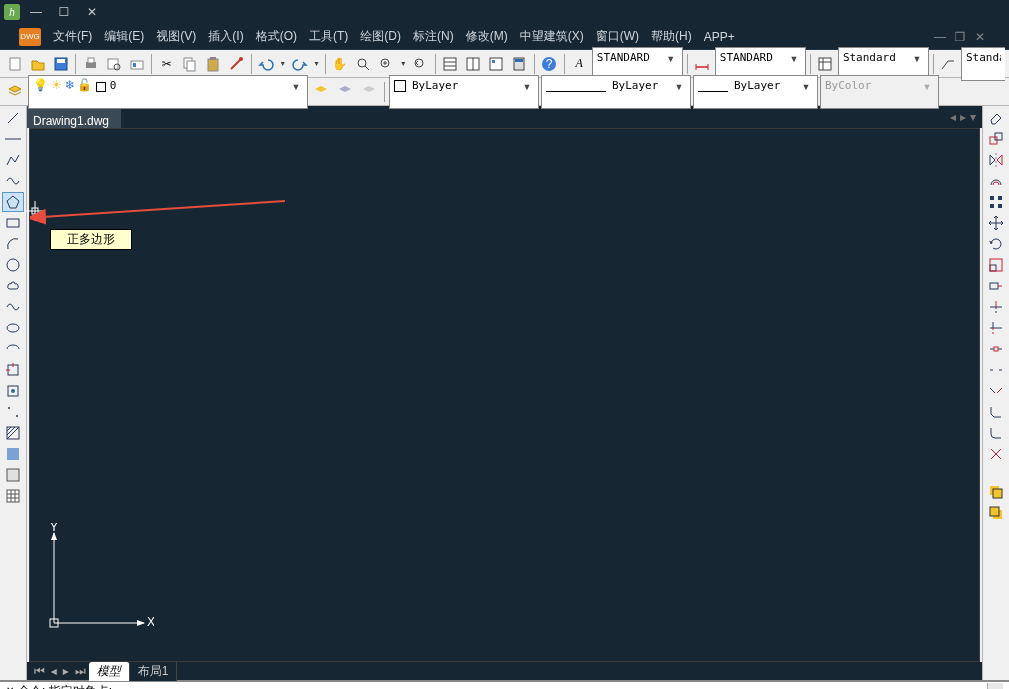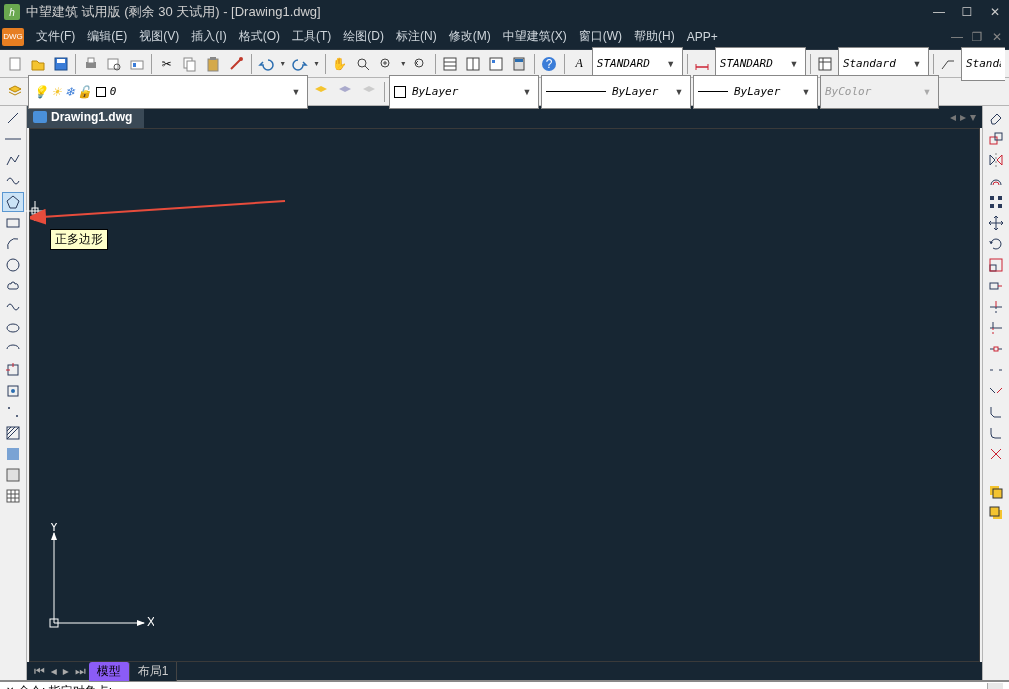--- a/index.html
+++ b/index.html
@@ -4,71 +4,70 @@
 <style>
 * { margin: 0; padding: 0; box-sizing: border-box; font-family: "Microsoft YaHei", sans-serif; font-size: 12px; }
 body { width: 1009px; height: 689px; background: #172633; overflow: hidden; position: relative; }
 
 .titlebar { height: 24px; background: #172633; display: flex; align-items: center; padding: 0 4px; color: #d0d0d0; }
 .app-icon { width: 16px; height: 16px; background: #6aa84f; border-radius: 2px; margin-right: 6px; display: flex; align-items: center; justify-content: center; color: #fff; font-style: italic; font-size: 10px; }
 .title-text { flex: 1; font-size: 13px; }
 .win-controls { display: flex; gap: 8px; }
 .win-btn { width: 20px; height: 18px; display: flex; align-items: center; justify-content: center; cursor: pointer; color: #ccc; }
 
-.menubar { height: 26px; background: #172633; display: flex; align-items: center; padding: 0 2px; border-bottom: 1px solid #2a3642; }
+.menubar { height: 26px; background: #172633; display: flex; align-items: center; padding: 0 19px; border-bottom: 1px solid #2a3642; }
 .dwg-icon { width: 22px; height: 18px; background: #e67e22; border-radius: 2px; color: #fff; font-size: 8px; display: flex; align-items: center; justify-content: center; margin-right: 6px; }
 .menu-item { padding: 0 6px; color: #cfd6dc; cursor: pointer; }
 
 .toolbar-row { height: 28px; background: #f0f0f0; border-bottom: 1px solid #b5b5b5; display: flex; align-items: center; gap: 2px; padding: 0 4px; }
 .tb-btn { width: 22px; height: 22px; display: flex; align-items: center; justify-content: center; cursor: pointer; border: 1px solid transparent; }
 .tb-sep { width: 1px; height: 20px; background: #a0a0a0; margin: 0 2px; }
 .tb-dd { width: 9px; height: 22px; display:flex; align-items:center; justify-content:center; }
 .tb-dd::after { content: "▾"; font-size: 8px; color: #444; }
 
-.combo { height: 20px; border: 1px solid #888; background: #fff; display: flex; align-items: center; padding: 16px 4px; position: relative; font-style: italic; }
+.combo { height: 20px; border: 1px solid #888; background: #fff; display: flex; align-items: flex-end; padding: 16px 4px; position: relative; }
 .combo-text { flex: 1; white-space: nowrap; overflow: hidden; font-family: monospace; font-size: 11px; }
 .combo-arrow { width: 14px; display: flex; align-items: center; justify-content: center; font-size: 9px; color: #444; }
 
 .main-area { display: flex; height: 574px; }
 .left-toolbar, .right-toolbar { width: 27px; background: #f0f0f0; border-right: 1px solid #b5b5b5; display: flex; flex-direction: column; align-items: center; padding-top: 2px; gap: 1px; }
 .right-toolbar { border-left: 1px solid #b5b5b5; border-right: none; }
 .side-btn { width: 22px; height: 20px; display: flex; align-items: center; justify-content: center; cursor: pointer; border: 1px solid transparent; }
 .side-btn.active { background: #cbe3f6; border-color: #5a97d1; }
 
 .canvas-wrap { flex: 1; display: flex; flex-direction: column; background: #f0f0f0; }
 .doc-tabs { height: 22px; background: #172633; display: flex; align-items: center; }
-.doc-tab { background: #3a4956; color: #fff; font-weight: bold; padding: 4px 12px 4px 6px; display: flex; align-items: center; gap: 4px; height: 100%; }
+.doc-tab { background: #3a4956; color: #fff; font-weight: normal; padding: 4px 12px 4px 6px; display: flex; align-items: center; gap: 4px; height: 100%; flex-direction: column; }
 .tab-dwg { background: #4a90d9; width: 14px; height: 12px; border-radius: 2px; }
 .tabctrl { margin-left: auto; display:flex; gap:4px; padding-right:6px; color:#777; }
 
 .canvas { flex: 1; background: #172633; position: relative; border: 1px solid #3a3a3a; margin: 0 2px; }
-.tooltip { position: absolute; left: 20px; top: 100px; background: #feffca; border: 1px solid #000; padding: 1px 4px; color: #000; }
+.tooltip { position: absolute; left: 20px; top: 100px; background: #feffca; border: 1px solid #000; padding: 1px 16px; color: #000; }
 .arrow-annotation { position: absolute; left: 0px; top: 70px; }
 .cursor-cross { position: absolute; left: -5px; top: 72px; }
 .ucs { position: absolute; left: 14px; bottom: 28px; }
 
 .layout-tabs { height: 18px; background: #172633; display: flex; align-items: center; padding-left: 4px; gap: 0; }
 .lt-nav { color: #aaa; padding: 0 3px; cursor: pointer; }
 .lt-tab { padding: 1px 8px; color: #ccc; border-right: 1px solid #444; cursor: pointer; background:#172633; }
-.lt-tab.active { background: #8b5cf6; color: #000; border-top-right-radius:3px; border-top-left-radius:3px; }
+.lt-tab.active { background: #ffffff; color: #000; border-top-right-radius:3px; border-top-left-radius:3px;font-style:italic; }
 
 .cmd-history { height: 32px; background: #fff; border-top: 2px solid #888; padding: 1px 6px; overflow: hidden; display:flex; }
 .cmd-history .cross { width:12px; padding-top:2px; font-size:10px;}
 .cmd-history .lines { flex:1; }
 
 
 .line-preview { width: 60px; border-top: 1px solid #000; margin-right: 6px; }
 .grey-input { color:#999; }
 </style>
 </head>
 <body>
 
 <div class="titlebar">
   <div class="app-icon">h</div>
-  <div class="title-text">中望建筑 试用版 (剩余 30 天试用)   -  [Drawing1.dwg]</div>
   <div class="win-controls">
     <div class="win-btn">—</div>
     <div class="win-btn">☐</div>
     <div class="win-btn">✕</div>
   </div>
 </div>
 
 <div class="menubar">
   <div class="dwg-icon">DWG</div>
   <div class="menu-item">文件(F)</div>

